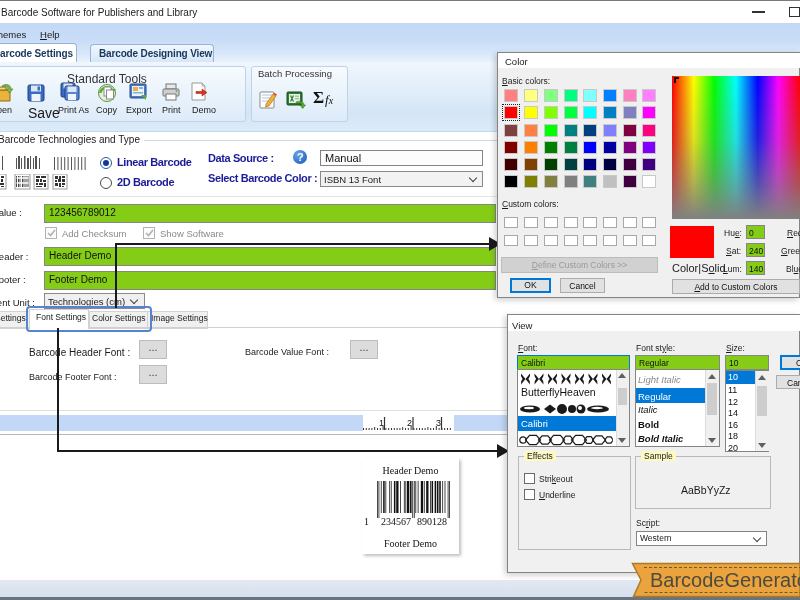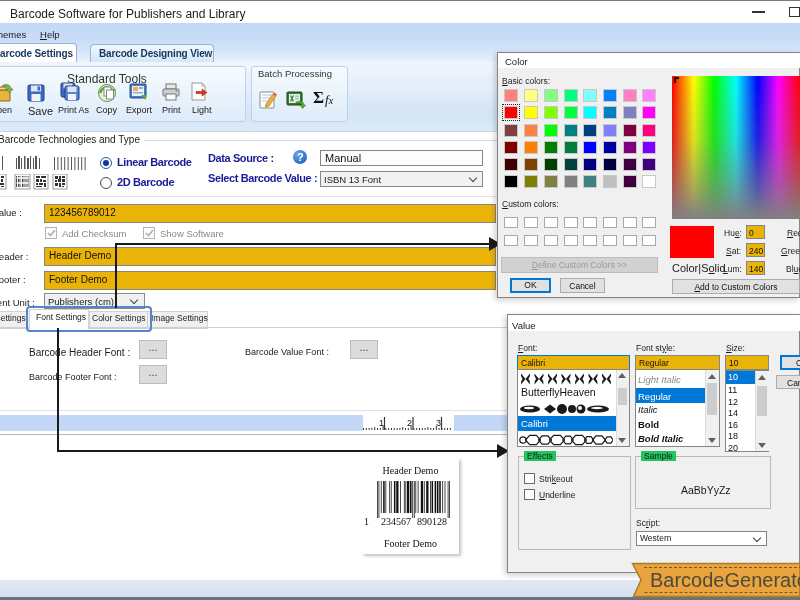--- a/index.html
+++ b/index.html
@@ -1,32 +1,32 @@
 <!DOCTYPE html>
 <html><head><meta charset="utf-8">
 <style>
 html,body{margin:0;padding:0}
 body{width:800px;height:600px;overflow:hidden;position:relative;background:#fff;font-family:"Liberation Sans",sans-serif}
 .a{position:absolute}
 .lbl{position:absolute;font:9.5px "Liberation Sans",sans-serif;color:#1a1a1a;white-space:nowrap}
 .nav{position:absolute;font:bold 11px "Liberation Sans",sans-serif;color:#1b1b99;white-space:nowrap;letter-spacing:-0.4px}
-.inp{position:absolute;background:#eab308;border:1px solid #858585;box-sizing:border-box;font:10px "Liberation Sans",sans-serif;color:#111;padding:2px 0 0 4px;white-space:nowrap}
+.inp{position:absolute;background:#84cc16;border:1px solid #858585;box-sizing:border-box;font:10px "Liberation Sans",sans-serif;color:#111;padding:2px 0 0 4px;white-space:nowrap}
 .ch{position:absolute;width:5px;height:5px;border-right:1.3px solid #404040;border-bottom:1.3px solid #404040;transform:rotate(45deg)}
 .gb{position:absolute;border:1px solid #b9b9b9;background:transparent}
-.gbl{position:absolute;font:8.5px "Liberation Sans",sans-serif;color:#1a1a1a;background:#22c55e;padding:0 3px;white-space:nowrap}
+.gbl{position:absolute;font:8.5px "Liberation Sans",sans-serif;color:#1a1a1a;background:#fef9c3;padding:0 3px;white-space:nowrap}
 .cb{position:absolute;width:11px;height:11px;background:#fff;border:1px solid #6a6a6a;box-sizing:border-box}
 .sw{position:absolute;width:14px;height:13px;border:1px solid #c8c8c8;box-sizing:border-box}
 .dlbl{position:absolute;font:8.5px "Liberation Sans",sans-serif;color:#1a1a1a;white-space:nowrap}
 u{text-decoration:underline}
 </style></head>
 <body>
 
 <div class="a" style="left:0;top:0;width:800px;height:1px;background:#7a7a7a"></div>
 <div class="a" style="left:0;top:1px;width:800px;height:22px;background:#fff"></div>
-<div class="a dlbl" style="left:10px;top:7px;font-size:12px;color:#222">Barcode Software for Publishers and Library</div>
+<div class="a dlbl" style="left:1px;top:7px;font-size:10px;color:#222">Barcode Software for Publishers and Library</div>
 <div class="a" style="left:752px;top:11px;width:13px;height:2px;background:#333"></div>
 <div class="a" style="left:789px;top:7px;width:9px;height:8px;border:1px solid #333"></div>
 
 <div class="a" style="left:0;top:23px;width:800px;height:39px;background:linear-gradient(180deg,#c2d8f5 0%,#c9ddf8 45%,#d9e8fa 80%,#e9f2fc 100%)"></div>
 <div class="a dlbl" style="left:-8px;top:29px;font-size:9.5px">Themes</div>
 <div class="a dlbl" style="left:40px;top:29px;font-size:9.5px"><u>H</u>elp</div>
 
 <div class="a" style="left:90px;top:44px;width:122px;height:18px;background:linear-gradient(180deg,#f2f8fd,#d4e5f7);border:1px solid #97b4d4;border-bottom:none;border-radius:4px 4px 0 0"></div>
 <div class="a" style="left:99px;top:48px;font:bold 10px 'Liberation Sans',sans-serif;color:#16365c;letter-spacing:-0.15px">Barcode Designing View</div>
 <div class="a" style="left:-12px;top:43px;width:87px;height:19px;background:#fff;border:1px solid #97b4d4;border-bottom:none;border-radius:4px 4px 0 0"></div>
@@ -45,21 +45,21 @@
     <path d="M2 6 L8 3 L14 3 L14 6 Z" fill="#f5d87a" stroke="#8a6a1a"></path>
     <path d="M10 2 C14 -1 19 1 19 5 L21 5 L17.5 9 L14 5 L16 5 C16 2.5 13 1.5 11 3 Z" fill="#7ab648" stroke="#4a7a20" stroke-width="0.6"></path>
   </svg>
 <div class="a dlbl" style="left:-10px;top:105px;font-size:9px">Open</div>
 <svg class="a" style="left:27px;top:84px" width="18" height="18" viewBox="0 0 18 18">
     <rect x="1" y="1" width="16" height="16" rx="1.5" fill="#3a6bc4" stroke="#1e3e7c"></rect>
     <rect x="4" y="1.5" width="10" height="6" fill="#dce8f8"></rect>
     <rect x="4.5" y="10" width="9" height="7" fill="#eef4fc"></rect>
     <rect x="10.5" y="2.5" width="2.5" height="4" fill="#3a6bc4"></rect>
   </svg>
-<div class="a dlbl" style="left:28px;top:105px;font-size:11px">Save</div>
+<div class="a dlbl" style="left:28px;top:105px;font-size:14px">Save</div>
 <svg class="a" style="left:60px;top:82px" width="22" height="21" viewBox="0 0 22 21">
     <rect x="1" y="1" width="14" height="14" rx="1.5" fill="#3a6bc4" stroke="#1e3e7c"></rect>
     <rect x="3.5" y="1.5" width="9" height="5" fill="#dce8f8"></rect>
     <rect x="5" y="4" width="14" height="14" rx="1.5" fill="#5a85d4" stroke="#1e3e7c"></rect>
     <rect x="7.5" y="4.5" width="9" height="5.5" fill="#dce8f8"></rect>
     <rect x="8" y="12" width="8" height="6" fill="#eef4fc"></rect>
   </svg>
 <div class="a dlbl" style="left:58px;top:105px;font-size:9px">Print As</div>
 <svg class="a" style="left:96px;top:83px" width="22" height="20" viewBox="0 0 22 20">
     <circle cx="11" cy="10" r="8.5" fill="#e6f0e0" stroke="#5a9a3a"></circle>
@@ -82,21 +82,21 @@
     <rect x="2" y="6" width="16" height="7" rx="1" fill="#d0d0d0" stroke="#777"></rect>
     <rect x="5" y="11" width="10" height="6" fill="#fff" stroke="#777"></rect>
     <circle cx="15.5" cy="8" r="1" fill="#6a6"></circle>
   </svg>
 <div class="a dlbl" style="left:162px;top:105px;font-size:9px">Print</div>
 <svg class="a" style="left:190px;top:82px" width="20" height="20" viewBox="0 0 20 20">
     <path d="M2 1 L12 1 L15 4 L15 18 L2 18 Z" fill="#fdfdfd" stroke="#999"></path>
     <path d="M12 1 L12 4 L15 4 Z" fill="#d8d8d8" stroke="#999" stroke-width="0.6"></path>
     <path d="M6 9.5 L12 9.5 L12 7 L17 10.5 L12 14 L12 11.5 L6 11.5 Z" fill="#e03020" stroke="#901808" stroke-width="0.5"></path>
   </svg>
-<div class="a dlbl" style="left:192px;top:105px;font-size:9px">Light</div>
+<div class="a dlbl" style="left:192px;top:105px;font-size:9px">Demo</div>
 <svg class="a" style="left:259px;top:90px" width="20" height="20" viewBox="0 0 20 20">
     <rect x="1" y="2" width="14" height="16" rx="1" fill="#fff" stroke="#888"></rect>
     <path d="M3 5 h10 M3 8 h10 M3 11 h7" stroke="#b0c4de" stroke-width="1"></path>
     <path d="M7 14 L14 4 L17 6 L10 16 L6.5 17 Z" fill="#f0b040" stroke="#a87818" stroke-width="0.7"></path>
     <path d="M14 4 L17 6 L18 4.5 L15.5 2.8 Z" fill="#e05050"></path>
   </svg>
 <svg class="a" style="left:286px;top:91px" width="20" height="18" viewBox="0 0 20 18">
     <rect x="1" y="1" width="15" height="13" rx="1" fill="#2f7d32" stroke="#1a4a1c"></rect>
     <rect x="3" y="3" width="11" height="9" fill="#e8f2e8"></rect>
     <path d="M4.5 4.5 l3 6 m0 -6 l-3 6" stroke="#2f7d32" stroke-width="1.2"></path>
@@ -163,21 +163,21 @@
 
 <div class="a" style="left:100px;top:157px;width:12px;height:12px;border-radius:50%;border:1px solid #2a5a9a;background:#fff;box-sizing:border-box"></div>
 <div class="a" style="left:103px;top:160px;width:6px;height:6px;border-radius:50%;background:#10389a"></div>
 <div class="nav" style="left:117px;top:156px">Linear Barcode</div>
 <div class="a" style="left:100px;top:177px;width:12px;height:12px;border-radius:50%;border:1px solid #4a4a4a;background:#fff;box-sizing:border-box"></div>
 <div class="nav" style="left:117px;top:176px">2D Barcode</div>
 <div class="nav" style="left:208px;top:152px">Data Source :</div>
 <div class="a" style="left:293px;top:150px;width:14px;height:14px;border-radius:50%;background:radial-gradient(circle at 35% 30%,#6aa6e8,#1454b8);"></div>
 <div class="a" style="left:297px;top:151px;font:bold 11px 'Liberation Sans',sans-serif;color:#fff">?</div>
 <div class="inp" style="left:320px;top:150px;width:163px;height:16px;font-size:11px;padding-top:1px;background:#fdfdfd">Manual</div>
-<div class="nav" style="left:208px;top:172px">Select Barcode Value :</div>
+<div class="nav" style="left:208px;top:172px">Select Barcode Color :</div>
 <div class="a" style="left:320px;top:171px;width:163px;height:16px;background:#f2f2f2;border:1px solid #8a8a8a;box-sizing:border-box"></div>
 <div class="a dlbl" style="left:324px;top:174px;font-size:9.5px">ISBN 13 Font</div>
 <i class="ch" style="left:470px;top:175px"></i>
 <div class="a" style="left:0;top:196px;width:497px;height:1px;background:#e2e6ea"></div>
 
 <div class="lbl" style="left:-7px;top:207px">Value :</div>
 <div class="inp" style="left:44px;top:204px;width:452px;height:19px">123456789012</div>
 <div class="a" style="left:45px;top:227px;width:12px;height:12px;background:#fcfcfc;border:1px solid #b2b2b2;box-sizing:border-box"></div>
 <svg class="a" style="left:47px;top:229px" width="9" height="8" viewBox="0 0 9 8">
     <path d="M1 4 L3.5 6.5 L8 1" stroke="#b0b0b0" stroke-width="1.6" fill="none"></path>
@@ -187,21 +187,21 @@
 <svg class="a" style="left:145px;top:229px" width="9" height="8" viewBox="0 0 9 8">
     <path d="M1 4 L3.5 6.5 L8 1" stroke="#b0b0b0" stroke-width="1.6" fill="none"></path>
   </svg>
 <div class="lbl" style="left:160px;top:228px;color:#8a8a8a">Show Software</div>
 <div class="lbl" style="left:-8px;top:251px">Header :</div>
 <div class="inp" style="left:44px;top:247px;width:452px;height:19px">Header Demo</div>
 <div class="lbl" style="left:-7px;top:274px">Footer :</div>
 <div class="inp" style="left:44px;top:271px;width:452px;height:19px">Footer Demo</div>
 <div class="lbl" style="left:-48px;top:297px">Measurement Unit :</div>
 <div class="a" style="left:44px;top:293px;width:101px;height:16px;background:#f0f0f0;border:1px solid #8a8a8a;box-sizing:border-box"></div>
-<div class="a dlbl" style="left:48px;top:296px;font-size:9.5px">Publishers (cm)</div>
+<div class="a dlbl" style="left:48px;top:296px;font-size:9.5px">Technologies (cm)</div>
 <i class="ch" style="left:131px;top:297px"></i>
 
 <div class="a" style="left:-20px;top:311px;width:49px;height:16px;background:#f0f0f0;border:1px solid #d2d2d2"></div>
 <div class="a dlbl" style="left:-5px;top:313px">Settings</div>
 <div class="a" style="left:89px;top:311px;width:57px;height:16px;background:#f0f0f0;border:1px solid #d2d2d2"></div>
 <div class="a dlbl" style="left:92px;top:313px">Color Settings</div>
 <div class="a" style="left:147px;top:311px;width:59px;height:16px;background:#f0f0f0;border:1px solid #d2d2d2"></div>
 <div class="a dlbl" style="left:151px;top:313px">Image Settings</div>
 <div class="a" style="left:0;top:327px;width:507px;height:1px;background:#d0d0d0"></div>
 <div class="a" style="left:29px;top:309px;width:58px;height:19px;background:#fff;border:1px solid #d2d2d2;border-bottom:none"></div>
@@ -370,21 +370,21 @@
 <div class="inp" style="left:746px;top:243px;width:19px;height:14px;font-size:8.5px;padding:2px 0 0 2px">240</div>
 <div class="a dlbl" style="left:723px;top:264px"><u>L</u>um:</div>
 <div class="inp" style="left:746px;top:261px;width:19px;height:14px;font-size:8.5px;padding:2px 0 0 2px">140</div>
 <div class="a dlbl" style="left:787px;top:228px"><u>R</u>ed:</div>
 <div class="a dlbl" style="left:781px;top:246px"><u>G</u>reen:</div>
 <div class="a dlbl" style="left:786px;top:264px">Bl<u>u</u>e:</div>
 <div class="a" style="left:672px;top:279px;width:128px;height:15px;background:#e1e1e1;border:1px solid #acacac;box-sizing:border-box;text-align:center;font:8.5px 'Liberation Sans',sans-serif;color:#111;padding-top:2px"><u>A</u>dd to Custom Colors</div>
 
 <div class="a" style="left:507px;top:314px;width:293px;height:259px;background:#f0f0f0;border:1px solid #848484;box-sizing:border-box;box-shadow:-2px 2px 6px rgba(0,0,0,0.2)"></div>
 <div class="a" style="left:508px;top:315px;width:292px;height:16px;background:#fff"></div>
-<div class="a dlbl" style="left:512px;top:320px;font-size:9.5px">Value</div>
+<div class="a dlbl" style="left:512px;top:320px;font-size:9.5px">View</div>
 <div class="a dlbl" style="left:518px;top:343px"><u>F</u>ont:</div>
 <div class="inp" style="left:517px;top:355px;width:113px;height:15px;font-size:8.5px;padding:2px 0 0 3px;border:1px solid #0078d7">Calibri</div>
 <div class="a" style="left:517px;top:369px;width:113px;height:78px;background:#fff;border:1px solid #848484;box-sizing:border-box"></div>
 <svg class="a" style="left:520px;top:372px" width="94" height="14" viewBox="0 0 94 14">
     <g transform="translate(0,0)">
       <path d="M5.5 7 L1 1.6 Q0.2 4.8 2.6 7 Q0.2 9.2 1 12.4 L5.5 7 L10 1.6 Q10.8 4.8 8.4 7 Q10.8 9.2 10 12.4 Z" fill="#1a1a1a"></path>
     </g>
     <g transform="translate(13.5,0)">
       <path d="M5.5 7 L1 1.6 Q0.2 4.8 2.6 7 Q0.2 9.2 1 12.4 L5.5 7 L10 1.6 Q10.8 4.8 8.4 7 Q10.8 9.2 10 12.4 Z" fill="#1a1a1a"></path>
     </g>

